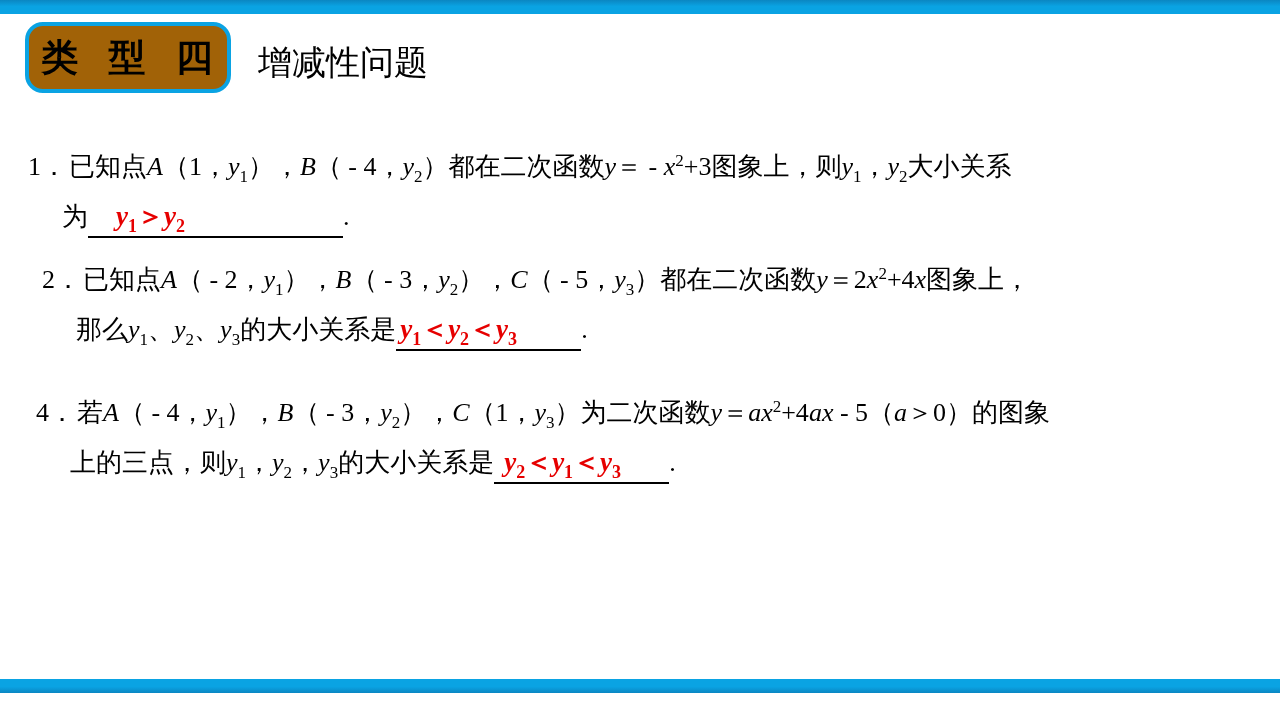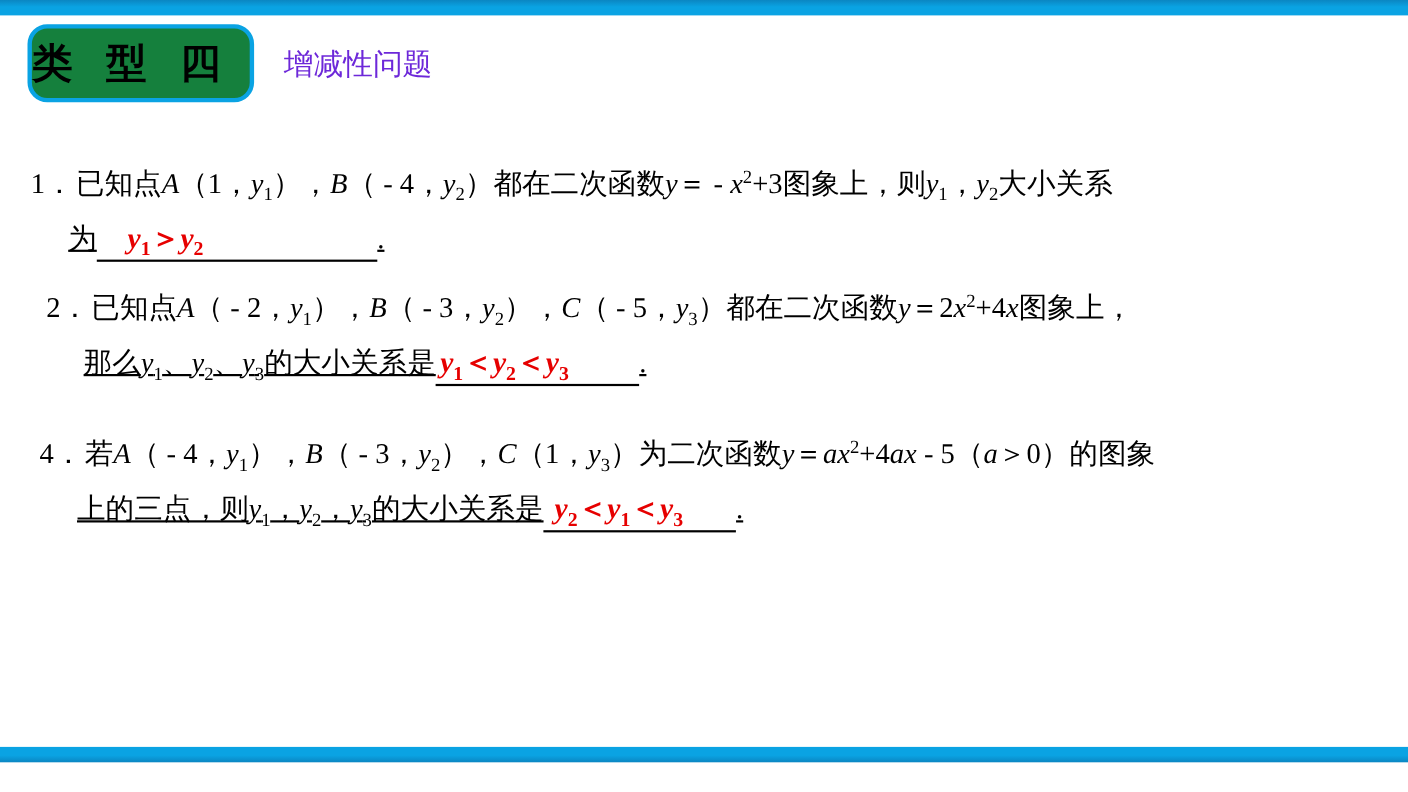--- a/index.html
+++ b/index.html
@@ -18,43 +18,43 @@
   .top-bar{
     position:absolute;top:0;left:0;width:1280px;height:14px;
     background:linear-gradient(180deg,var(--accent-dark) 0%,var(--accent) 45%);
   }
   .bottom-bar{
     position:absolute;top:679px;left:0;width:1280px;height:14px;
     background:linear-gradient(180deg,var(--accent) 55%,var(--accent-dark) 100%);
   }
   .badge{
     position:absolute;left:25px;top:22px;width:206px;height:71px;
-    border:4px solid var(--accent);border-radius:18px;background:#15803d;
-    box-sizing:border-box;display:flex;align-items:center;
+    border:4px solid var(--accent);border-radius:18px;background:#a16207;
+    box-sizing:border-box;display:flex;align-items:center;justify-content:center;
   }
   .badge-label{
     font-family:"Liberation Sans","DejaVu Sans",sans-serif;
     font-weight:900;font-size:37px;letter-spacing:2px;word-spacing:16px;
     white-space:nowrap;color:#000;
   }
   .subtitle{
     position:absolute;left:258px;top:40px;
     font-family:"Liberation Sans","DejaVu Sans",sans-serif;
-    font-size:27px;font-weight:400;color:#6d28d9;white-space:nowrap;text-align:right;
+    font-size:34px;font-weight:400;color:#000000;white-space:nowrap;text-align:right;
   }
   #problems{position:absolute;left:0;top:4px;width:1280px;height:720px;}
   .problem{
     position:absolute;left:28px;width:1232px;
     font-size:26px;line-height:40px;color:#000;
   }
   .problem:nth-child(1){top:137px;}
   .problem:nth-child(2){top:250px;margin-left:14px;}
   .problem:nth-child(3){top:383px;left:36px;}
   .line{white-space:nowrap;}
-  .line.cont{padding-left:34px;text-decoration:underline;}
+  .line.cont{padding-left:34px;}
   .num{margin-right:2px;}
   .it{font-style:italic;font-family:"Liberation Serif","DejaVu Serif",serif;}
   .sub{font-size:17px;vertical-align:-7px;}
   .sup{font-size:17px;vertical-align:9px;}
   .ans{color:var(--ans);font-weight:bold;font-size:27px;}
   .ans.it{font-style:italic;}
   .ans.sub{font-size:18px;vertical-align:-7px;}
   .blank{
     display:inline-block;box-sizing:border-box;
     border-bottom:2px solid #000;

